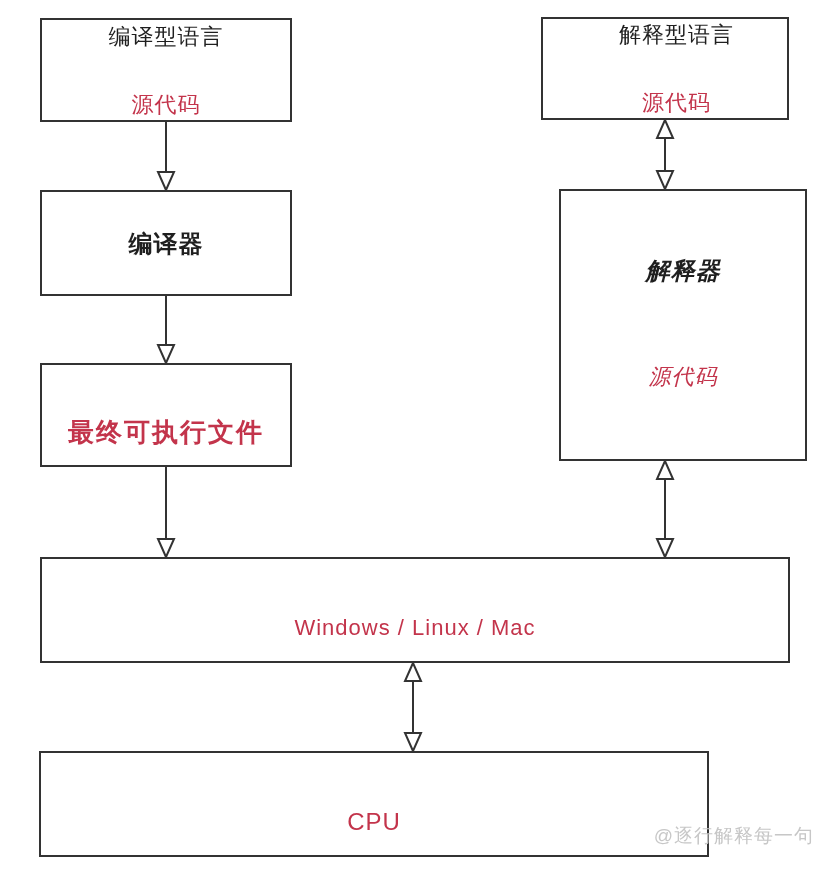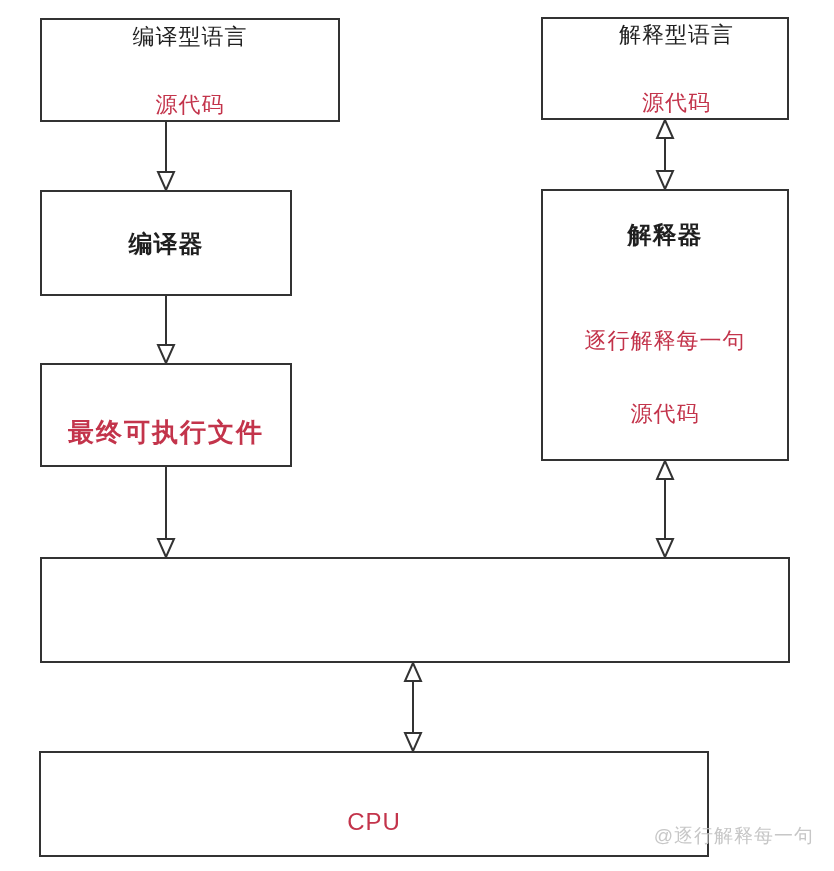--- a/index.html
+++ b/index.html
@@ -49,25 +49,25 @@
     text-align: center;
   }
   .t {
     font-size: 22px;
     line-height: 33px;
     color: var(--text-color);
     letter-spacing: 1px;
   }
   .red { color: var(--accent-red); margin-top: 35px; }
   .bold { font-weight: 700; }
-  .box-l1 { left: 40px;  top: 18px;  width: 300px; height: 104px; }
+  .box-l1 { left: 40px;  top: 18px;  width: 252px; height: 104px; }
   .box-l2 { left: 40px;  top: 190px; width: 252px; height: 106px; }
   .box-l3 { left: 40px;  top: 363px; width: 252px; height: 104px; }
   .box-r1 { left: 541px; top: 17px;  width: 248px; height: 103px; padding-left: 23px; }
-  .box-r2 { left: 541px; top: 189px; width: 248px; height: 272px; }
+  .box-r2 { left: 559px; top: 189px; width: 248px; height: 272px; font-style: italic; }
   .box-os { left: 40px;  top: 557px; width: 750px; height: 106px; }
   .box-cpu{ left: 39px;  top: 751px; width: 670px; height: 106px; }
   .box-l2 .t, .box-r2 .title-interpreter { font-size: 24px; }
   .box-l3 .t { font-size: 26px; letter-spacing: 2px; }
   .box-r2 .title-interpreter { margin-bottom: 36px; }
   .box-r2 .red { line-height: 38px; }
   .box-cpu .t { font-size: 24px; letter-spacing: 1px; }
   .watermark {
     position: absolute;
     right: 20px;
@@ -130,25 +130,25 @@
     <div class="t bold">编译器</div>
   </div>
 
   <div class="box box-r1">
     <div class="t">解释型语言</div>
     <div class="t red">源代码</div>
   </div>
 
   <div class="box box-r2">
     <div class="t bold title-interpreter">解释器</div>
-    <div class="t red">逐行解释每一句</div>
     <div class="t red">源代码</div>
   </div>
 
   <div class="box box-os">
+    <div class="t red">Windows / Linux / Mac</div>
   </div>
 
   <div class="box box-cpu">
     <div class="t red">CPU</div>
   </div>
 
   <div class="watermark">@逐行解释每一句</div>
 
 </div>
 

